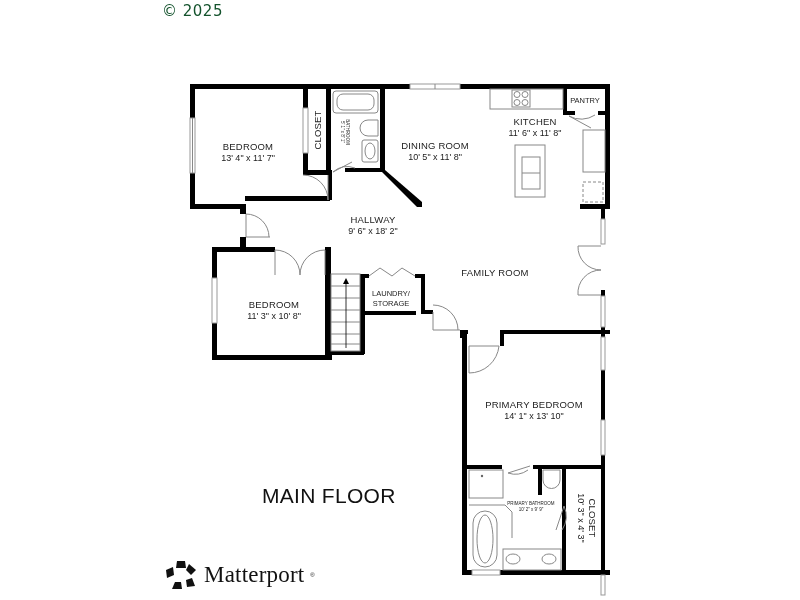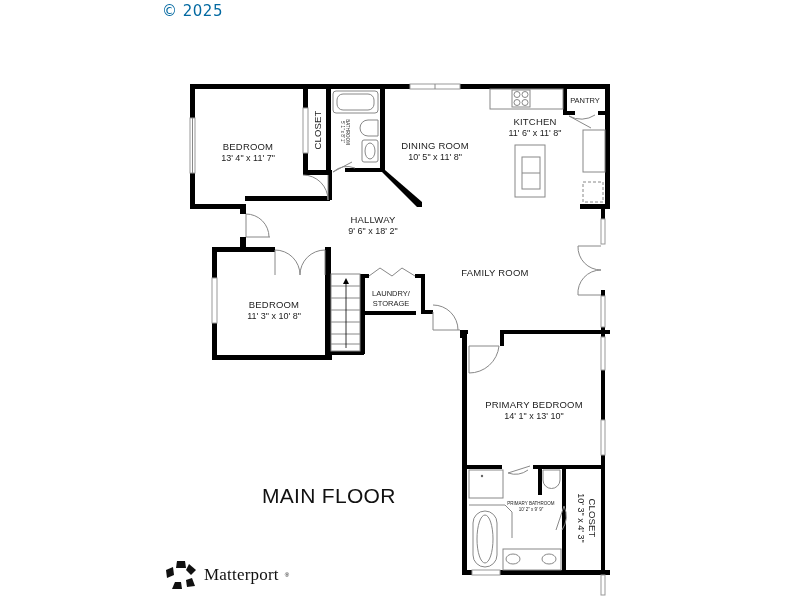--- a/index.html
+++ b/index.html
@@ -6,24 +6,24 @@
   body { width:800px; height:600px; position:relative; overflow:hidden; font-family:"Liberation Sans", sans-serif; }
   #plan { position:absolute; left:0; top:0; width:800px; height:600px; }
   .wall { fill:#000; }
   .thin { fill:none; stroke:#888; stroke-width:1; }
   .thinw { fill:#fff; stroke:#888; stroke-width:1; }
   .win { fill:#fff; stroke:#999; stroke-width:1; }
   .lbl { font-family:"Liberation Sans", sans-serif; fill:#222; text-anchor:middle; }
   .room-name { font-size:9.5px; letter-spacing:0.2px; }
   .room-dim { font-size:9px; }
   .tiny { font-size:4.5px; }
-  .copyright { position:absolute; left:162px; top:2px; font-size:15px; color:#0369a1; font-family:"DejaVu Sans", sans-serif; letter-spacing:0.5px; }
+  .copyright { position:absolute; left:162px; top:2px; font-size:15px; color:#14532d; font-family:"DejaVu Sans", sans-serif; letter-spacing:0.5px; }
   .floor-label { position:absolute; left:262px; top:484px; font-size:21px; color:#111; font-family:"Liberation Sans", sans-serif; letter-spacing:0.3px; }
   .brand { position:absolute; left:164px; top:560px; display:flex; align-items:center; gap:6px; }
-  .brand-name { font-family:"Liberation Serif", serif; font-size:17px; color:#111; letter-spacing:0.2px; }
+  .brand-name { font-family:"Liberation Serif", serif; font-size:23px; color:#111; letter-spacing:0.2px; }
   .brand-reg { font-size:6px; vertical-align:top; color:#111; }
 </style>
 </head>
 <body>
 
 <div class="copyright">© 2025</div>
 
 <svg id="plan" viewBox="0 0 800 600" xmlns="http://www.w3.org/2000/svg">
 
   <g>

